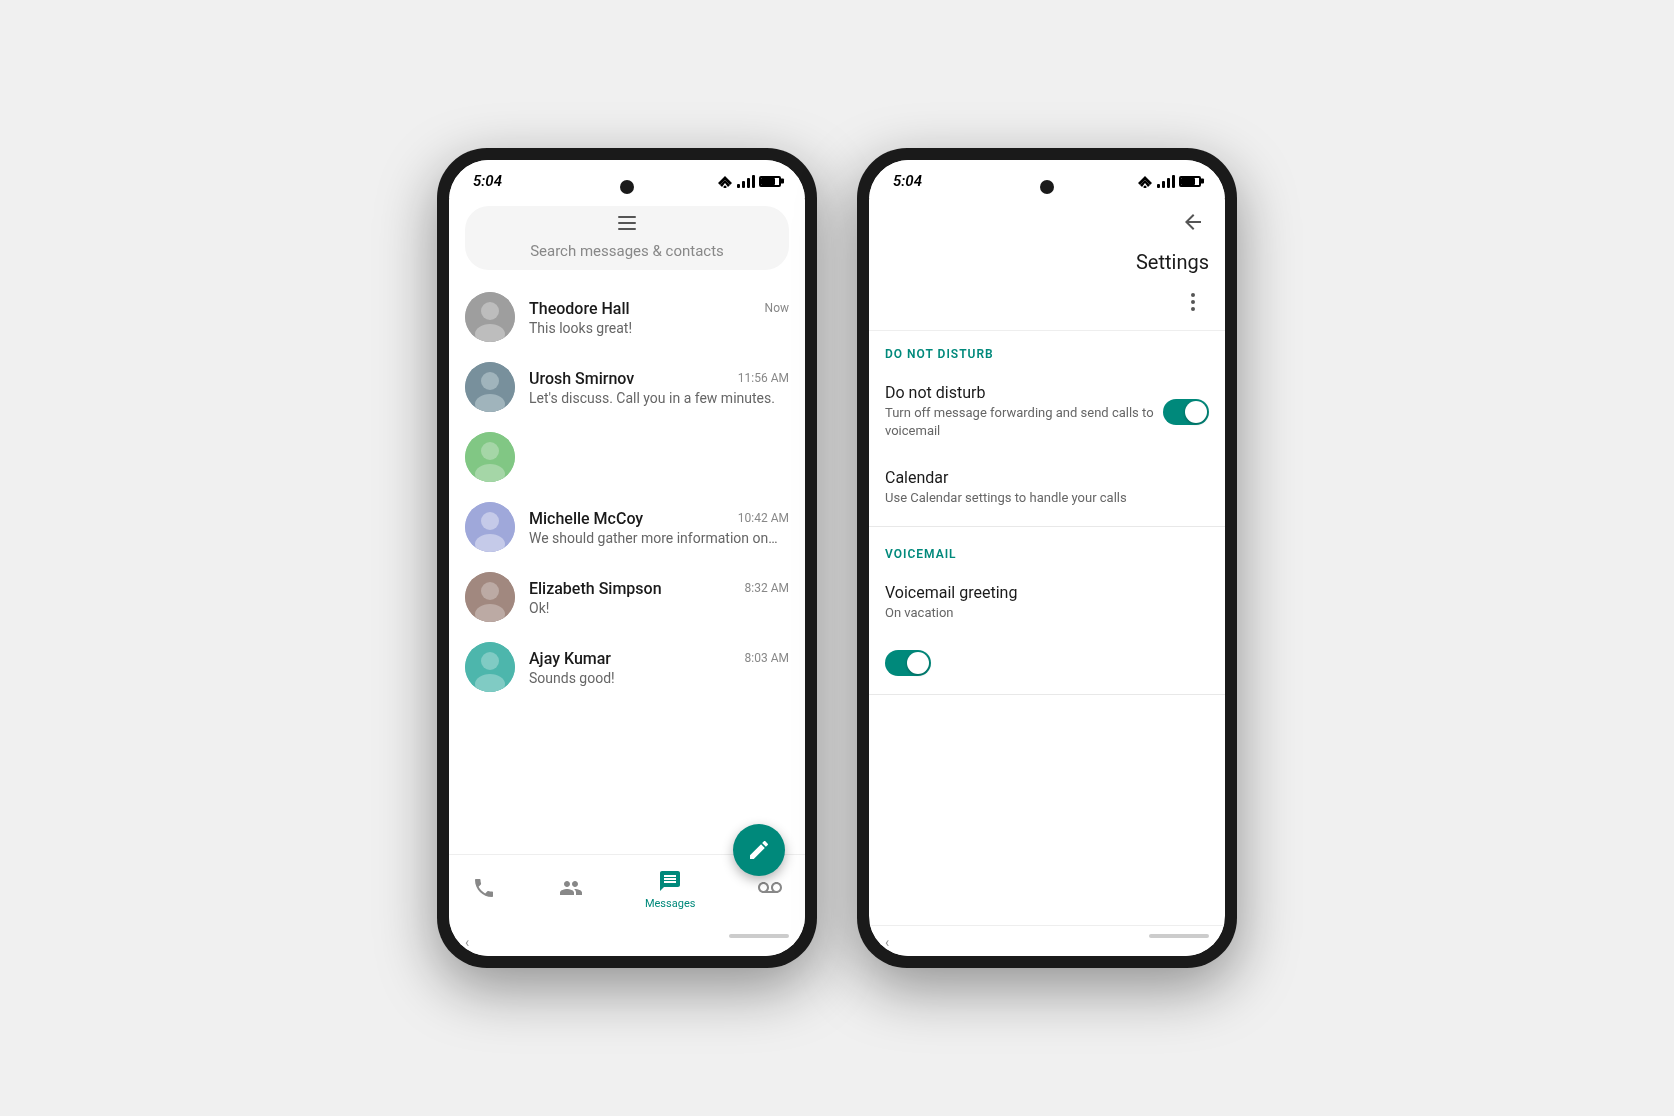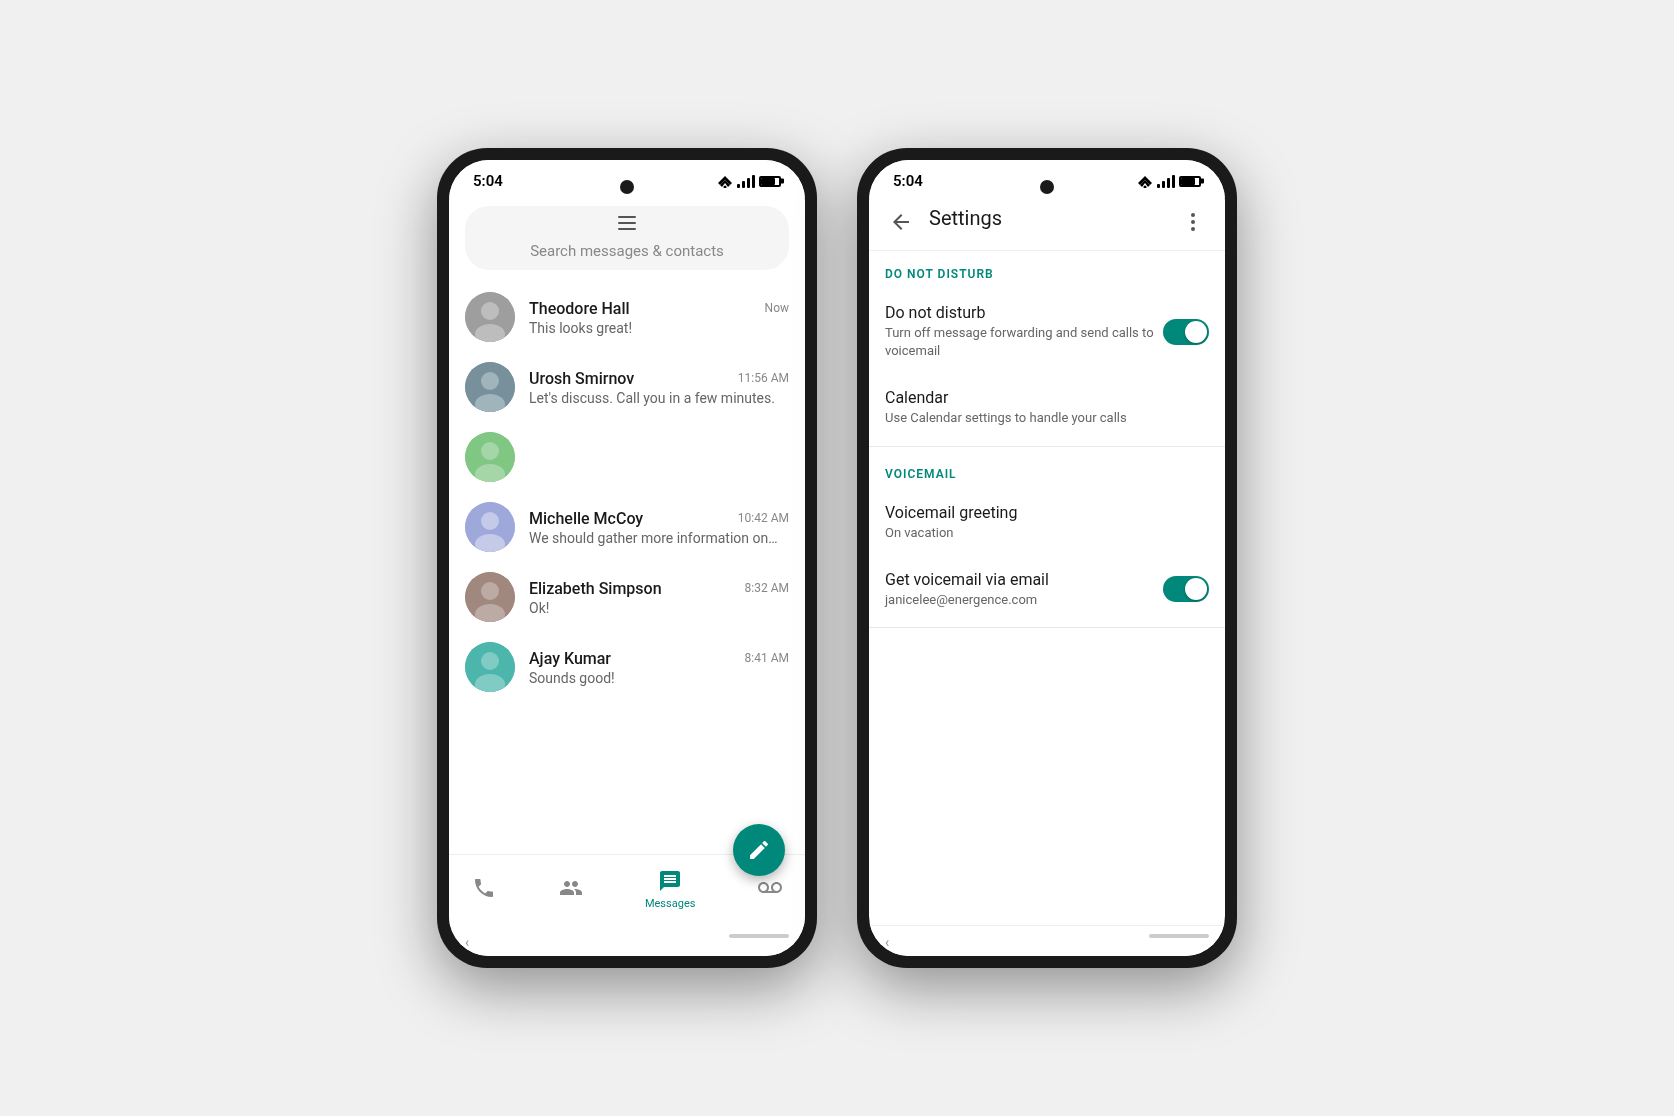--- a/index.html
+++ b/index.html
@@ -37,20 +37,21 @@
       position: relative;
     }
 
     
     .status-bar {
       display: flex;
       justify-content: space-between;
       align-items: center;
       padding: 12px 24px 8px 24px;
       background: #fff;
+      font-style: italic;
     }
 
     .status-time {
       font-size: 15px;
       font-weight: 600;
       color: #000;
     }
 
     .status-icons {
       display: flex;
@@ -256,24 +257,25 @@
     .indicator-line {
       width: 60px;
       height: 4px;
       background: #ccc;
       border-radius: 2px;
     }
 
     
     .settings-header {
       display: flex;
-      align-items: flex-start;
+      align-items: flex-end;
       padding: 8px 16px 12px 16px;
       gap: 12px;
       border-bottom: 1px solid #eee;
+      flex-direction: column;
     }
 
     .back-button {
       cursor: pointer;
       padding: 4px;
     }
 
     .settings-title {
       flex: 1;
       font-size: 20px;
@@ -485,21 +487,21 @@
         <div class="avatar" style="background:#4db6ac; overflow:hidden;">
           <svg width="50" height="50" viewBox="0 0 50 50">
             <circle cx="25" cy="25" r="25" fill="#4db6ac"></circle>
             <circle cx="25" cy="19" r="9" fill="#80cbc4"></circle>
             <ellipse cx="25" cy="42" rx="15" ry="10" fill="#80cbc4"></ellipse>
           </svg>
         </div>
         <div class="contact-info">
           <div class="contact-header">
             <span class="contact-name">Ajay Kumar</span>
-            <span class="contact-time">8:41 AM</span>
+            <span class="contact-time">8:03 AM</span>
           </div>
           <div class="contact-message">Sounds good!</div>
         </div>
       </div>
     </div>
 
     <div class="fab">
       <svg width="24" height="24" viewBox="0 0 24 24" fill="white">
         <path d="M3 17.25V21h3.75L17.81 9.94l-3.75-3.75L3 17.25zM20.71 7.04c.39-.39.39-1.02 0-1.41l-2.34-2.34c-.39-.39-1.02-.39-1.41 0l-1.83 1.83 3.75 3.75 1.83-1.83z"></path>
       </svg>
@@ -610,24 +612,20 @@
 
       <div class="settings-item">
         <div class="settings-item-content">
           <div class="settings-item-title">Voicemail greeting</div>
           <div class="settings-item-subtitle">On vacation</div>
         </div>
       </div>
 
 
       <div class="settings-item">
-        <div class="settings-item-content">
-          <div class="settings-item-title">Get voicemail via email</div>
-          <div class="settings-item-subtitle">janicelee@energence.com</div>
-        </div>
         <div class="toggle on">
           <div class="toggle-knob"></div>
         </div>
       </div>
 
 
       <div class="divider"></div>
 
     </div>
 

